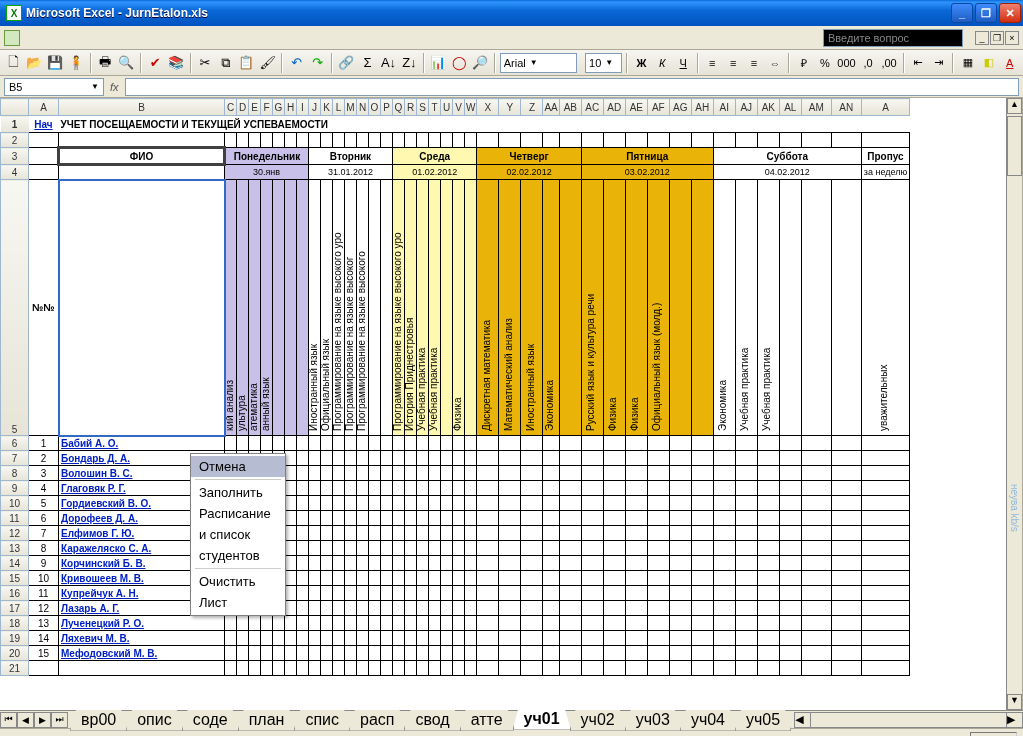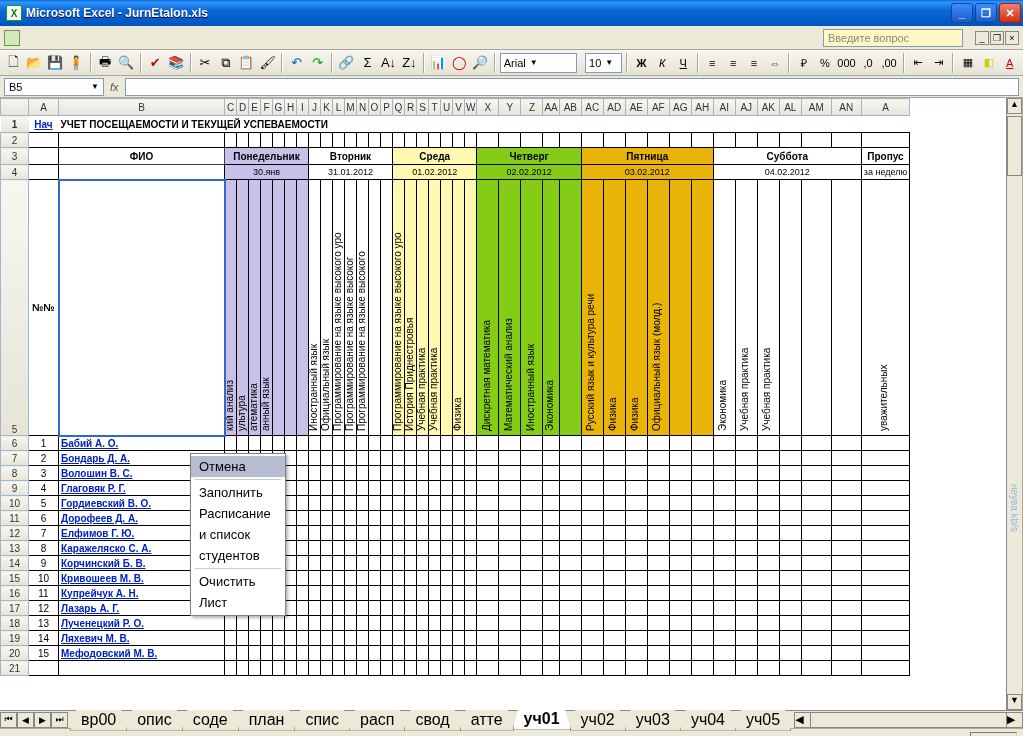--- a/index.html
+++ b/index.html
@@ -31,21 +31,21 @@
   
   .menubar {
     height:24px; background:#ece9d8; border-bottom:1px solid #aca899;
     display:flex; align-items:center; padding:0 4px; gap:2px;
   }
   .menubar .appicon{width:16px;height:16px;background:#d4e8c0;border:1px solid #6a9c3c;margin-right:6px;}
   .menuitem { padding:2px 7px; color:#000; }
   .menuitem u{text-decoration:underline;}
   .askbox {
     margin-left:auto; width:140px;height:18px;border:1px solid #7f9db9;
-    background:#fef9c3;display:flex;align-items:center;padding:0 4px;color:#888;
+    background:#000000;display:flex;align-items:center;padding:0 4px;color:#888;
   }
   .mdibtns{display:flex;gap:1px;margin-left:10px;}
   .mdibtn{width:14px;height:14px;border:1px solid #888;background:#ece9d8;font-size:9px;display:flex;align-items:center;justify-content:center;}
   
   .toolbar {
     height:26px; background:linear-gradient(#f6f5f0,#e6e3d6);
     border-bottom:1px solid #aca899;
     display:flex; align-items:center; padding:0 4px; gap:2px;
   }
   .tbtn{width:22px;height:22px;border:1px solid transparent;display:flex;align-items:center;justify-content:center;}
@@ -71,27 +71,27 @@
   td.bordered{border:1px solid #000;}
   .titlerow td{font-weight:bold;border:none;height:17px;}
   .link{color:#0020c2;text-decoration:underline;}
   .dayhdr{font-weight:bold;text-align:center;border:1px solid #000;height:17px;}
   .datehdr{text-align:center;border:1px solid #000;font-size:9px;height:14px;}
   .verthdr{border:1px solid #000;height:256px;position:relative;}
   .verthdr .vtxt{
     position:absolute;bottom:4px;left:50%;transform-origin:left bottom;transform:rotate(-90deg) translateY(4px);
     white-space:nowrap;font-size:10px;
   }
-  .fio-hdr{text-align:center;font-weight:bold;border:1px solid #404040;}
+  .fio-hdr{text-align:center;font-weight:bold;border:3px solid #404040;}
   .num-hdr{text-align:center;font-weight:bold;border:1px solid #000;}
   
   .c-mon{background:#c8c0e8;}
   .c-tue{background:#fff;}
   .c-wed{background:#fff8b0;}
-  .c-thu{background:#84cc16;}
+  .c-thu{background:#eab308;}
   .c-fri{background:#eab308;}
   .c-sat{background:#fff;}
   
   .ctxmenu{
     position:absolute; left:190px; top:355px; width:96px;
     background:#fff;border:1px solid #808080;box-shadow:2px 2px 3px rgba(0,0,0,0.3);
     padding:2px 0; z-index:100;
   }
   .ctxmenu .mi{padding:3px 8px;font-size:13px;}
   .ctxmenu .mi.sel{background:#b6bdd2;}

